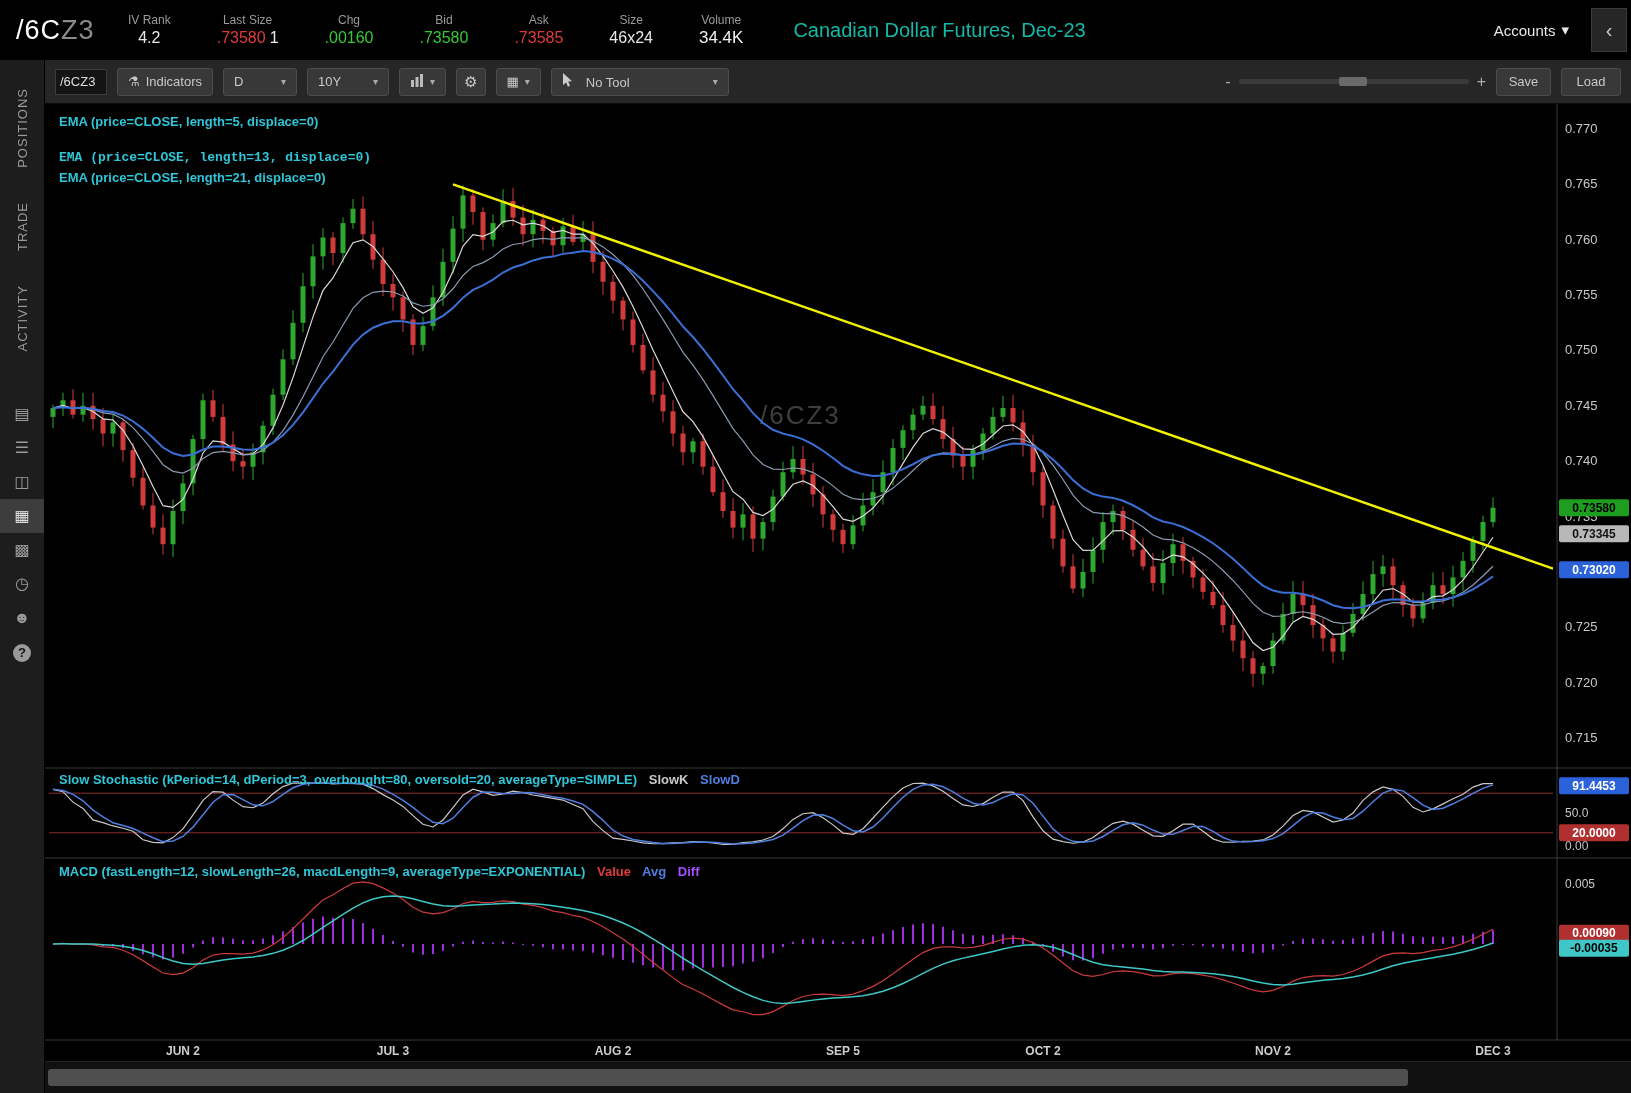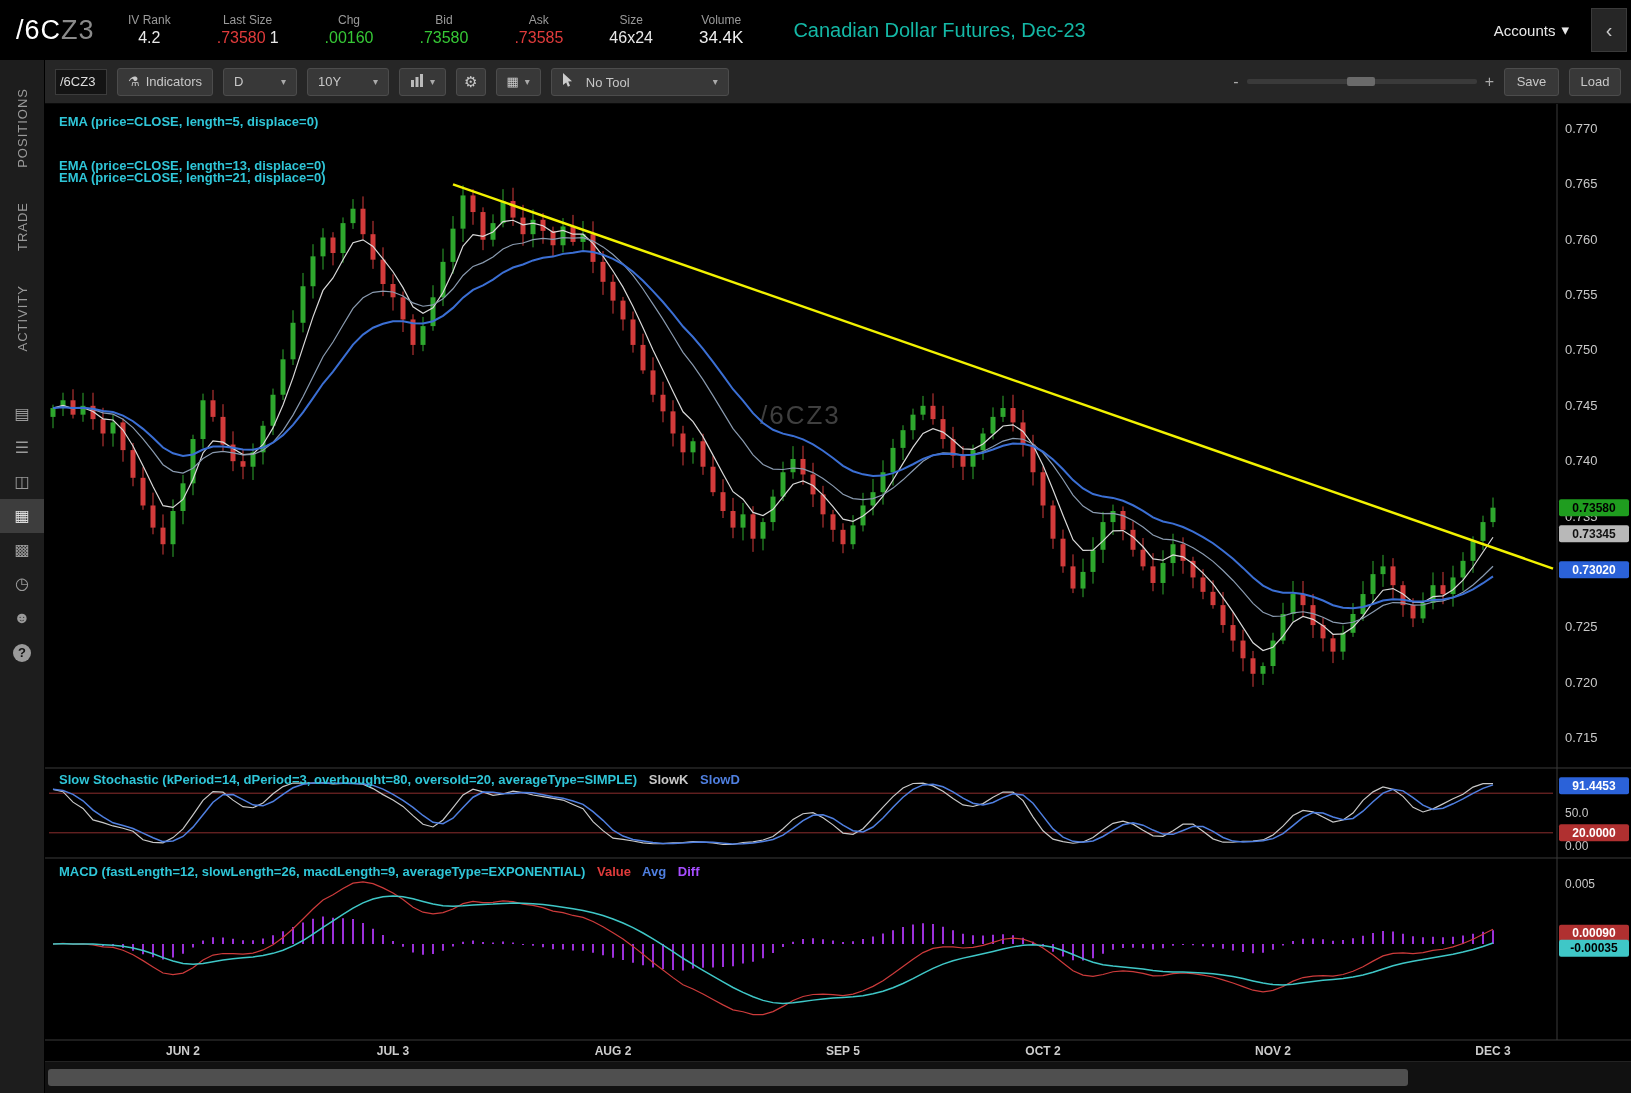--- a/index.html
+++ b/index.html
@@ -174,21 +174,21 @@
         <div class="spacer"></div>
 
         <div class="zoom">
           <span>-</span>
           <div class="zoom-track">
             <div class="zoom-thumb"></div>
           </div>
           <span>+</span>
         </div>
         <button class="tbtn" style="width:55px;justify-content:center;">Save</button>
-        <button class="tbtn" style="width:52px;justify-content:center;">Load</button>
+        <button class="tbtn" style="width:60px;justify-content:center;">Load</button>
       </div>
 
       <div class="chart-wrap">
         <svg id="chart-svg" width="1586" height="957">
             <text x="715" y="320" fill="#3f3f3f" font-size="26" letter-spacing="2">/6CZ3</text>
             <g>
               <line x1="8" x2="8" y1="300.71090909090947" y2="324.22280443987233" stroke="#2ea82e" stroke-width="1"></line>
               <rect x="5.5" y="304.03272727272724" width="5" height="8.85818181818206" fill="#2ea82e"></rect>
               <line x1="18" x2="18" y1="288.7009652298881" y2="312.0624452862731" stroke="#2ea82e" stroke-width="1"></line>
               <rect x="15.5" y="296.2818181818178" width="5" height="7.750909090909431" fill="#2ea82e"></rect>
@@ -672,21 +672,21 @@
             <text x="1549" y="685.6496" fill="#ffffff" font-size="12" font-weight="bold" text-anchor="middle">91.4453</text>
             <rect x="1514" y="720.3" width="70" height="17" rx="2" fill="#b03030"></rect>
             <text x="1549" y="732.8" fill="#ffffff" font-size="12" font-weight="bold" text-anchor="middle">20.0000</text>
             <rect x="1514" y="820.7" width="70" height="17" rx="2" fill="#b03030"></rect>
             <text x="1549" y="833.2" fill="#ffffff" font-size="12" font-weight="bold" text-anchor="middle">0.00090</text>
             <rect x="1514" y="835.7" width="70" height="17" rx="2" fill="#3fc7c7"></rect>
             <text x="1549" y="848.2" fill="#000000" font-size="12" font-weight="bold" text-anchor="middle">-0.00035</text>
           </svg>
 
         <div class="ov" style="top:10px;">EMA (price=CLOSE, length=5, displace=0)</div>
-        <div class="ov" style="top:54px;">EMA (price=CLOSE, length=13, displace=0)</div>
+        <div class="ov" style="top:46px;font-family:Liberation Mono, monospace;">EMA (price=CLOSE, length=13, displace=0)</div>
         <div class="ov" style="top:66px;">EMA (price=CLOSE, length=21, displace=0)</div>
 
         <div class="panel-label" style="top:668px;">
           <span class="cyan">Slow Stochastic (kPeriod=14, dPeriod=3, overbought=80, oversold=20, averageType=SIMPLE)</span>
           <span style="color: rgb(200, 200, 200);">SlowK</span>
           <span style="color: rgb(79, 127, 224);">SlowD</span>
         </div>
 
         <div class="panel-label" style="top:760px;">
           <span class="cyan">MACD (fastLength=12, slowLength=26, macdLength=9, averageType=EXPONENTIAL)</span>

